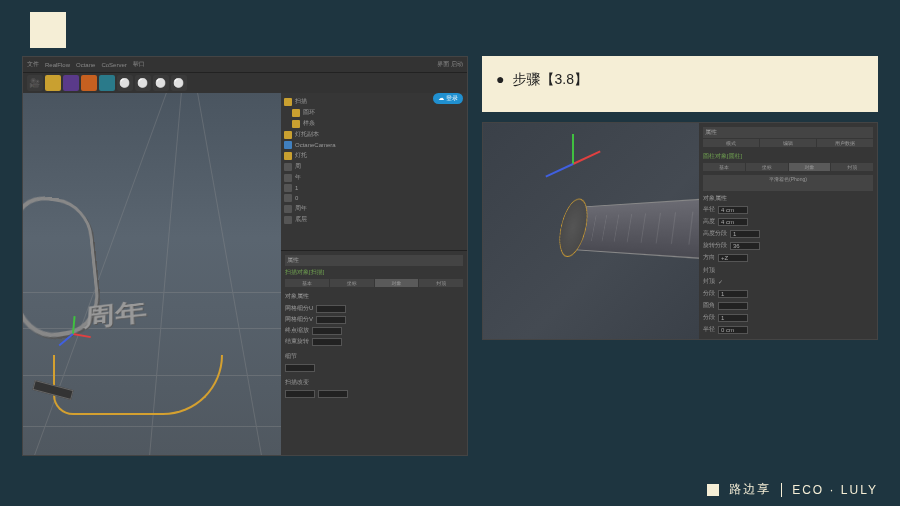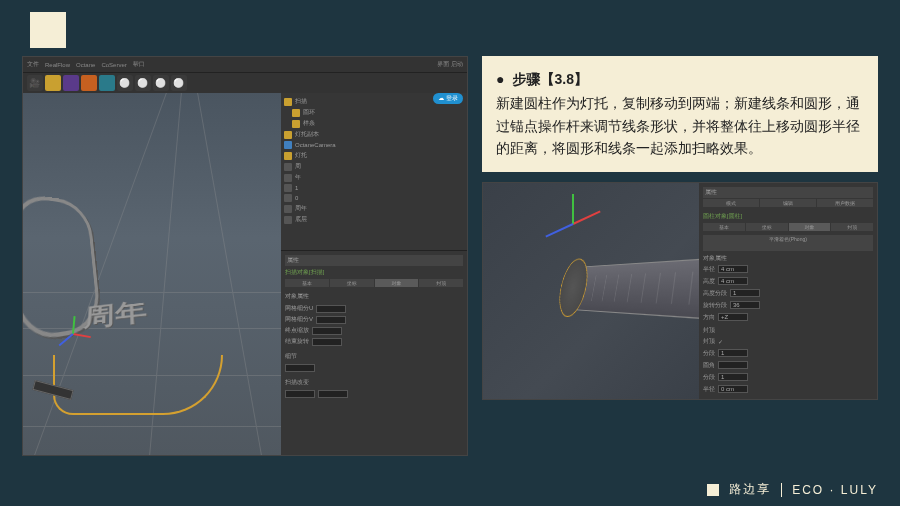--- a/index.html
+++ b/index.html
@@ -4,21 +4,21 @@
 <style>
 *{margin:0;padding:0;box-sizing:border-box;font-family:"Microsoft YaHei",sans-serif}
 body{width:900px;height:506px;background:#1e3540;overflow:hidden}
 .header{display:flex;align-items:center;padding:12px 0 8px 30px}
 .hdr-sq{width:36px;height:36px;background:#f5eed6;margin-right:14px}
 .hdr-title{color:#f5eed6;font-size:28px;font-weight:bold;letter-spacing:6px}
 .content{display:flex;padding:0 22px;gap:14px}
 .left-panel{width:446px;height:400px;background:#2a2a2a;border:1px solid #444;position:relative}
 .right-col{flex:1;display:flex;flex-direction:column;gap:10px}
 .instruction{background:#f5eed6;padding:12px 14px;font-size:14px;line-height:1.6;color:#222}
-.step-title{font-weight:bold;margin-bottom:2px}
+.step-title{font-weight:normal;margin-bottom:10px}
 .step-title::before{content:"●";margin-right:8px}
 .right-panel{height:218px;background:#2a2a2a;border:1px solid #444;display:flex;position:relative}
 
 .ls-top{height:16px;background:#333;border-bottom:1px solid #222;display:flex;align-items:center;padding:0 4px;font-size:6px;color:#888;gap:6px}
 .ls-tools{height:20px;background:#333;display:flex;align-items:center;padding:0 4px;gap:2px}
 .tool-ic{width:16px;height:16px;border-radius:2px;display:flex;align-items:center;justify-content:center;font-size:9px}
 .ic-yellow{background:#c9a030}.ic-purple{background:#5a3a8a}.ic-orange{background:#c66020}.ic-cyan{background:#2a7a8a}.ic-dark{background:#3a3a3a}
 .ls-body{display:flex;height:362px}
 .viewport{width:258px;background:linear-gradient(180deg,#4a5560 0%,#5a6570 40%,#505860 100%);position:relative;overflow:hidden}
 .grid{position:absolute;inset:0;opacity:0.3}
@@ -195,21 +195,20 @@
               <span class="prop-inp"></span>
             </div>
         </div>
       </div>
     </div>
   </div>
 
   <div class="right-col">
     <div class="instruction">
       <div class="step-title">步骤【3.8】</div>
-      <div>新建圆柱作为灯托，复制移动到两端；新建线条和圆形，通过锚点操作杆来调节线条形状，并将整体往上移动圆形半径的距离，将圆形和线条一起添加扫略效果。</div>
     </div>
 
     <div class="right-panel">
       <div class="rv-view">
         <div class="cyl">
           <div class="cyl-body">
             <div class="cyl-wire">
               <div class="wire-v" style="left:10%"></div>
                 <div class="wire-v" style="left:20%"></div>
               <div class="wire-v" style="left:30%"></div>

